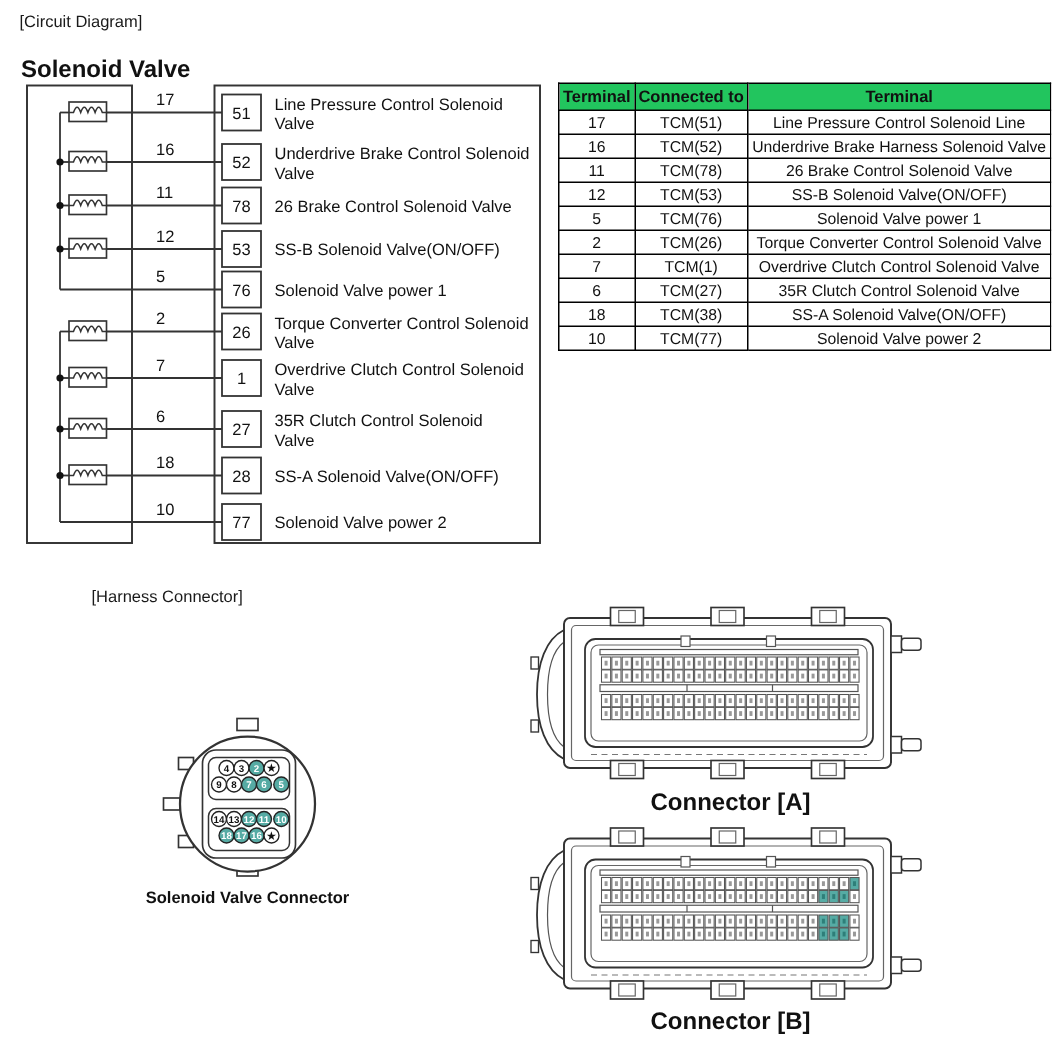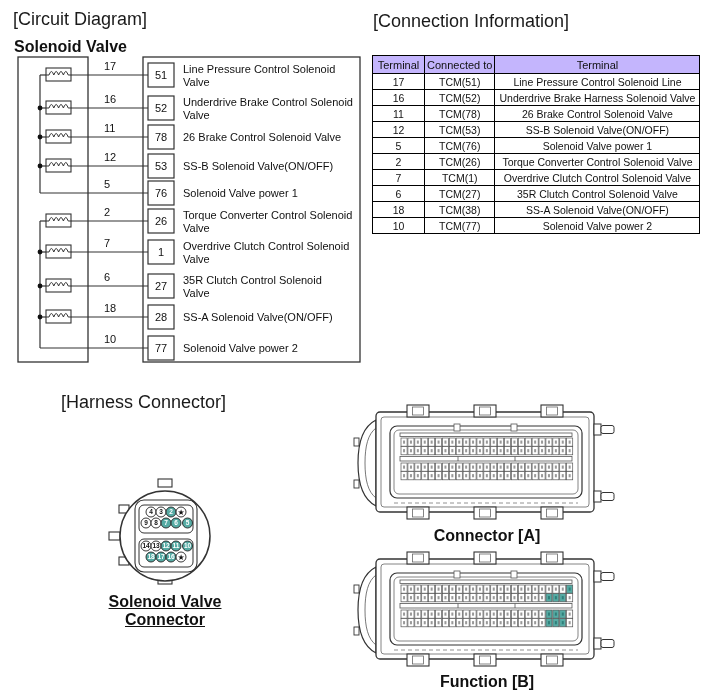--- a/index.html
+++ b/index.html
@@ -1,36 +1,35 @@
 <!DOCTYPE html>
 <html><head>
 <meta charset="utf-8">
 <style>
   html,body{margin:0;padding:0;background:#fff;}
   #page{position:relative;width:701px;height:695px;background:#ffffff;
         font-family:"Liberation Sans",sans-serif;color:#111;overflow:hidden;}
-  .sec-title{position:absolute;font-size:18px;font-weight:400;color:#1a1a1a;}
+  .sec-title{position:absolute;font-size:11px;font-weight:400;color:#1a1a1a;}
   .bold-label{position:absolute;font-size:16px;font-weight:bold;color:#111;}
   .center{text-align:center;}
   svg{position:absolute;overflow:visible;}
   
   #conn-table{position:absolute;left:372px;top:55px;}
   #conn-table table{border-collapse:collapse;table-layout:fixed;}
   #conn-table th,#conn-table td{border:1px solid #000;text-align:center;
       padding:0 2px;overflow:hidden;white-space:nowrap;}
-  #conn-table th{font-size:11px;font-weight:normal;height:17px;background:#c4b5fd;}
+  #conn-table th{font-size:11px;font-weight:bold;height:17px;background:#22c55e;}
   #conn-table td{font-size:10.5px;height:15px;}
 </style>
 </head>
 <body>
 
 <div id="page">
 
   <div class="sec-title" style="left:13px;top:9px;">[Circuit Diagram]</div>
-  <div class="sec-title" style="left:373px;top:11px;">[Connection Information]</div>
   <div class="sec-title" style="left:13px;top:392px;margin-left:48px;">[Harness Connector]</div>
 
   <div class="bold-label" style="left:14px;top:38px;">Solenoid Valve</div>
 
   <svg id="circuit-svg" style="left:0;top:0;" width="370" height="385">
       <rect x="18" y="57" width="70" height="305" fill="none" stroke="#333333" stroke-width="1.3"></rect>
       <rect x="143" y="57" width="217" height="305" fill="none" stroke="#333333" stroke-width="1.3"></rect>
       <line x1="40" y1="75" x2="40" y2="193" stroke="#333333" stroke-width="1.2"></line>
       <line x1="40" y1="221" x2="40" y2="348" stroke="#333333" stroke-width="1.2"></line>
       <g>
@@ -249,21 +248,21 @@
       <text x="92.5" y="70.4" font-size="6.5" text-anchor="middle" fill="#fff" font-family="&quot;Liberation Sans&quot;,sans-serif" font-weight="bold">10</text>
       <circle cx="56" cy="79" r="5" fill="#56ABA4" stroke="#222" stroke-width="0.9"></circle>
       <text x="56" y="81.4" font-size="6.5" text-anchor="middle" fill="#fff" font-family="&quot;Liberation Sans&quot;,sans-serif" font-weight="bold">18</text>
       <circle cx="66" cy="79" r="5" fill="#56ABA4" stroke="#222" stroke-width="0.9"></circle>
       <text x="66" y="81.4" font-size="6.5" text-anchor="middle" fill="#fff" font-family="&quot;Liberation Sans&quot;,sans-serif" font-weight="bold">17</text>
       <circle cx="76" cy="79" r="5" fill="#56ABA4" stroke="#222" stroke-width="0.9"></circle>
       <text x="76" y="81.4" font-size="6.5" text-anchor="middle" fill="#fff" font-family="&quot;Liberation Sans&quot;,sans-serif" font-weight="bold">16</text>
       <circle cx="86" cy="79" r="5" fill="#fff" stroke="#222" stroke-width="0.9"></circle>
       <text x="86" y="81.8" font-size="8" text-anchor="middle" fill="#111" font-family="&quot;Liberation Sans&quot;,sans-serif" font-weight="normal">★</text>
     </svg>
-  <div class="bold-label center" style="left:80px;top:593px;width:170px;font-size:16px;text-decoration:underline;">Solenoid Valve Connector</div>
+  <div class="bold-label center" style="left:80px;top:593px;width:170px;font-size:11px;">Solenoid Valve Connector</div>
 
   <svg id="conn-a-svg" style="left:354px;top:404px;" width="266" height="120">
       <path d="M22,16 C10,22 4,38 4,59 C4,80 10,96 22,102 Z" fill="#fff" stroke="#333333" stroke-width="1.2"></path>
       <path d="M22,24 C14,30 11,42 11,59 C11,76 14,88 22,94" fill="none" stroke="#555" stroke-width="0.8"></path>
       <rect x="0" y="34" width="5" height="8" fill="#fff" stroke="#333333" stroke-width="0.9"></rect>
       <rect x="0" y="76" width="5" height="8" fill="#fff" stroke="#333333" stroke-width="0.9"></rect>
       <rect x="22" y="8" width="218" height="100" rx="4" fill="#fff" stroke="#333333" stroke-width="1.3"></rect>
       <rect x="27" y="13" width="208" height="90" rx="3" fill="none" stroke="#666" stroke-width="0.8"></rect>
       <rect x="53" y="1" width="22" height="12" fill="#fff" stroke="#333333" stroke-width="1.1"></rect>
       <rect x="58.5" y="3" width="11" height="8" fill="none" stroke="#666" stroke-width="0.8"></rect>
@@ -719,14 +718,14 @@
       <rect x="187.05" y="70.1" width="2" height="3.2" fill="#999"></rect>
       <rect x="191.9" y="67.6" width="6.1" height="8.2" fill="#56ABA4" stroke="#555" stroke-width="0.7"></rect>
       <rect x="193.95000000000002" y="70.1" width="2" height="3.2" fill="#2e7f79"></rect>
       <rect x="198.8" y="67.6" width="6.1" height="8.2" fill="#56ABA4" stroke="#555" stroke-width="0.7"></rect>
       <rect x="200.85000000000002" y="70.1" width="2" height="3.2" fill="#2e7f79"></rect>
       <rect x="205.70000000000002" y="67.6" width="6.1" height="8.2" fill="#56ABA4" stroke="#555" stroke-width="0.7"></rect>
       <rect x="207.75000000000003" y="70.1" width="2" height="3.2" fill="#2e7f79"></rect>
       <rect x="212.60000000000002" y="67.6" width="6.1" height="8.2" fill="#fff" stroke="#555" stroke-width="0.7"></rect>
       <rect x="214.65000000000003" y="70.1" width="2" height="3.2" fill="#999"></rect>
     </svg>
-  <div class="bold-label center" style="left:354px;top:673px;width:266px;">Function [B]</div>
+  <div class="bold-label center" style="left:354px;top:673px;width:266px;">Connector [B]</div>
 </div>
 
 </body></html>

